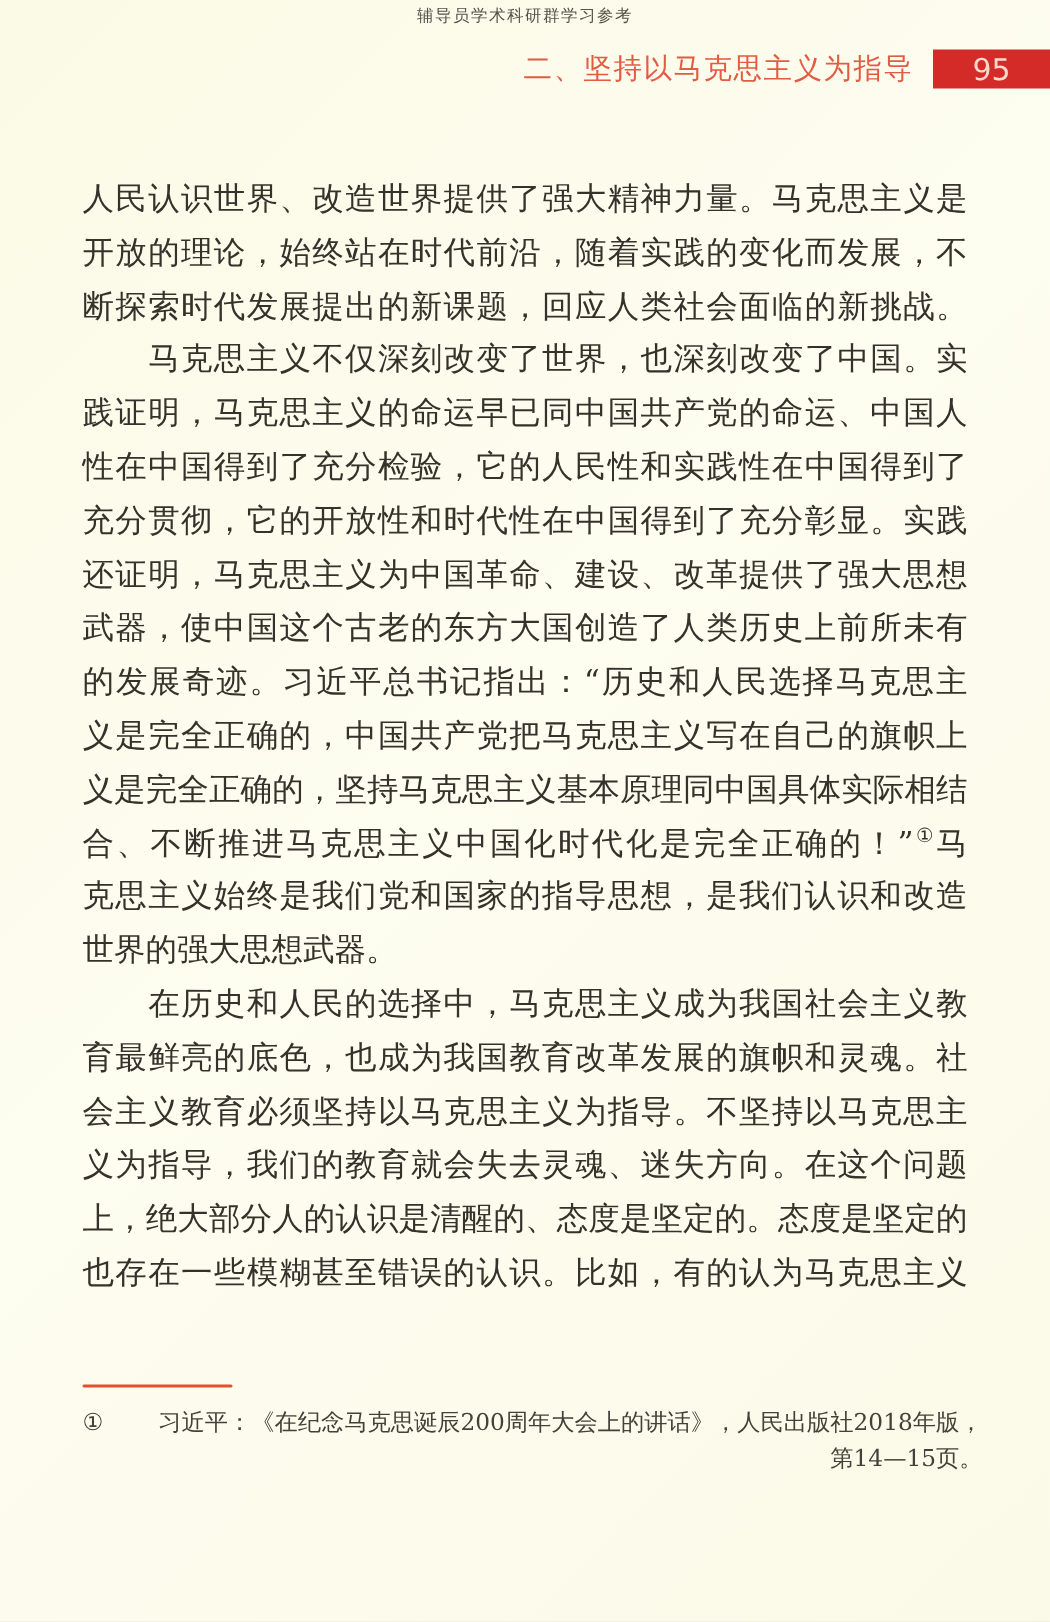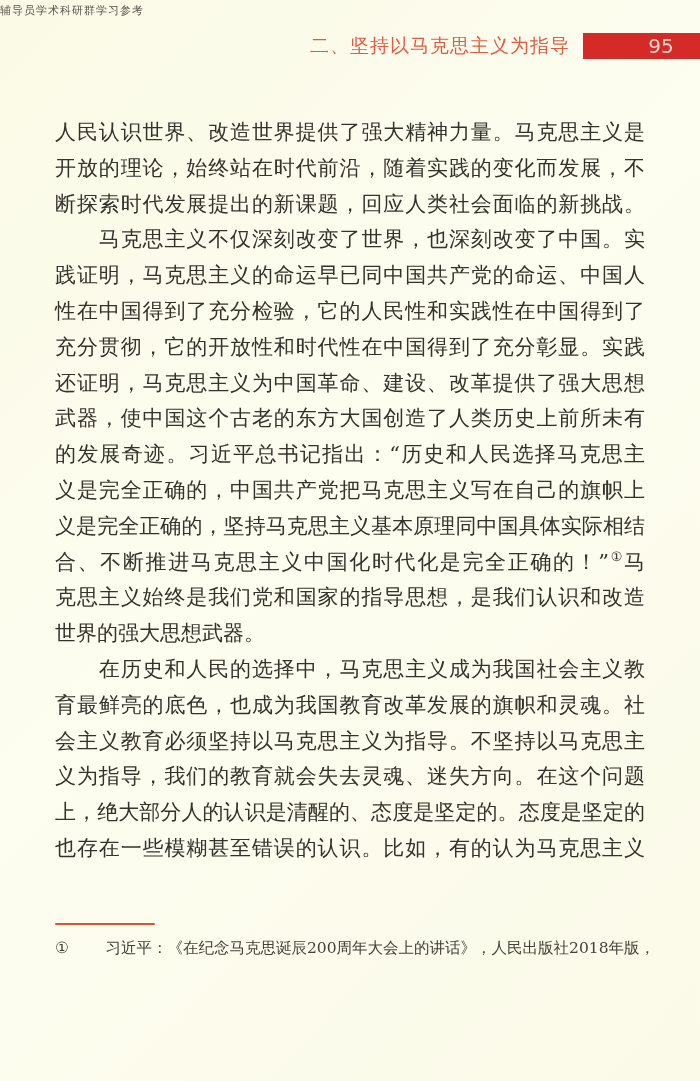--- a/index.html
+++ b/index.html
@@ -5,37 +5,37 @@
   html,body{margin:0;padding:0;}
   body{width:700px;height:1081px;overflow:hidden;background:#e8e6d8;}
   .page{
     position:relative;width:700px;height:1081px;
     background:linear-gradient(135deg,#fbfae6 0%,#fdfdf0 45%,#fbfae8 100%);
     font-family:"DejaVu Serif","Liberation Serif",serif;
     color:#332f29;
   }
   .running-head{
     position:absolute;top:3px;left:0;right:0;
-    font-size:11px;letter-spacing:1px;
+    text-align:center;font-size:11px;letter-spacing:1px;
     color:#56514a;
   }
   .chapter-header{
     position:absolute;top:32px;left:0;right:0;height:27px;
     display:flex;align-items:center;justify-content:flex-end;
   }
   .chapter-title{
     font-family:"DejaVu Sans","Liberation Sans",sans-serif;
     font-size:19px;letter-spacing:1px;color:#e25b43;
   }
   .page-number-box{
     width:78px;height:26px;margin-left:13px;flex:none;
     background:#d42a28;
     display:flex;align-items:center;justify-content:center;
     font-family:"DejaVu Sans","Liberation Sans",sans-serif;
-    font-size:20px;color:#f7d6cb;padding-left:39px;
+    font-size:20px;color:#f7d6cb;
   }
   .body-text{
     position:absolute;top:115px;left:55px;width:590px;
     font-size:21px;line-height:35.8px;color:#35312b;
   }
   .body-text .line{
     text-align:justify;text-align-last:justify;
     height:35.8px;overflow:visible;
   }
   .body-text .line.short{text-align-last:left;}
@@ -92,16 +92,17 @@
       <div class="line">上，绝大部分人的认识是清醒的、态度是坚定的。态度是坚定的</div>
       <div class="line">也存在一些模糊甚至错误的认识。比如，有的认为马克思主义</div>
     </div>
 
   <div class="footnote-sep"></div>
 
   <div class="footnote">
     <span class="fn-marker">①</span>
     <div class="fn-text">
         <div class="fn-line">习近平：《在纪念马克思诞辰200周年大会上的讲话》，人民出版社2018年版，</div>
+        <div class="fn-line">第14—15页。</div>
       </div>
   </div>
 
 </div>
 
 </body></html>

